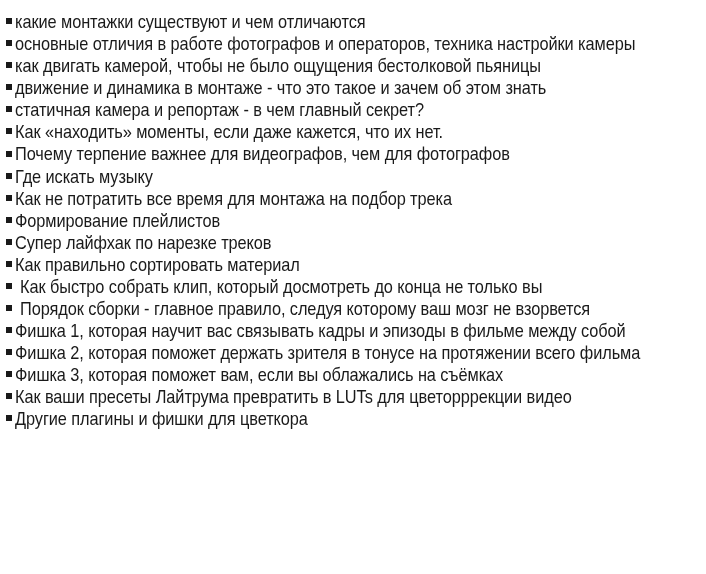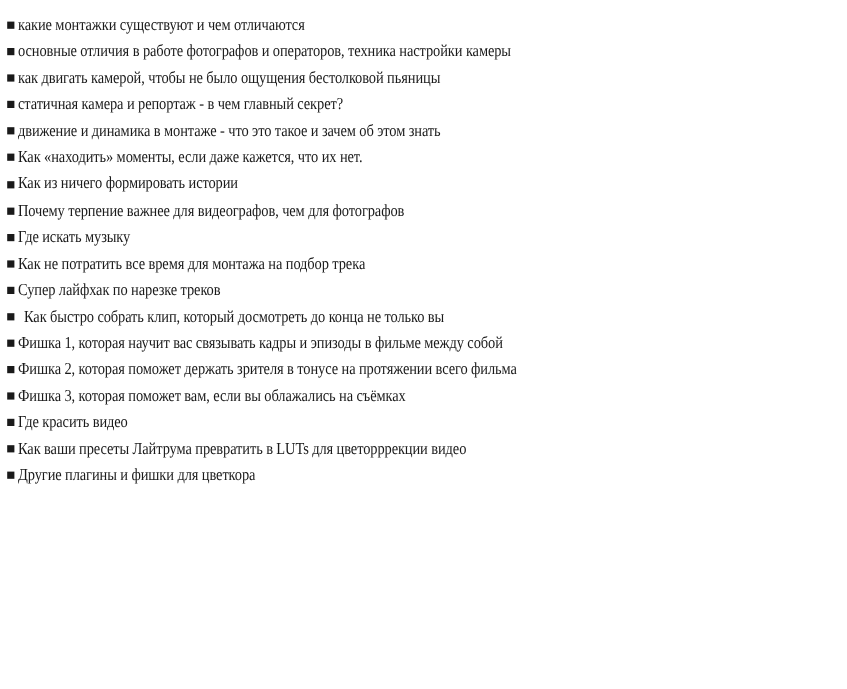--- a/index.html
+++ b/index.html
@@ -21,22 +21,22 @@
     }
     ul.topics {
       list-style: none;
       margin: 0;
       padding: 0;
     }
     ul.topics li {
       height: 22.08px;
       line-height: 22.08px;
       white-space: nowrap;
-      font-family: Liberation Serif, serif;
-      font-size: 14px;
+      font-family: Liberation Sans, sans-serif;
+      font-size: 19px;
       color: #1a1a1a;
       letter-spacing: -0.1px;
       transform-origin: left center;
       display: flex;
       align-items: center;
     }
     .bullet {
       display: inline-block;
       width: 6px;
       height: 6px;
@@ -67,72 +67,76 @@
     <li>
         <span class="bullet"></span>
         <span class="text">основные отличия в работе фотографов и операторов, техника настройки камеры</span>
       </li>
     <li>
         <span class="bullet"></span>
         <span class="text">как двигать камерой, чтобы не было ощущения бестолковой пьяницы</span>
       </li>
     <li>
         <span class="bullet"></span>
+        <span class="text">движение и динамика в монтаже - что это такое и зачем об этом знать</span>
+      </li>
+    <li>
+        <span class="bullet"></span>
         <span class="text">статичная камера и репортаж - в чем главный секрет?</span>
       </li>
     <li>
         <span class="bullet"></span>
-        <span class="text">движение и динамика в монтаже - что это такое и зачем об этом знать</span>
-      </li>
-    <li>
-        <span class="bullet"></span>
         <span class="text">Как «находить» моменты, если даже кажется, что их нет.</span>
-      </li>
-    <li>
-        <span class="bullet"></span>
-        <span class="text">Как из ничего формировать истории</span>
       </li>
     <li>
         <span class="bullet"></span>
         <span class="text">Почему терпение важнее для видеографов, чем для фотографов</span>
       </li>
     <li>
         <span class="bullet"></span>
         <span class="text">Где искать музыку</span>
       </li>
     <li>
         <span class="bullet"></span>
         <span class="text">Как не потратить все время для монтажа на подбор трека</span>
       </li>
     <li>
         <span class="bullet"></span>
+        <span class="text">Формирование плейлистов</span>
+      </li>
+    <li>
+        <span class="bullet"></span>
         <span class="text">Супер лайфхак по нарезке треков</span>
+      </li>
+    <li>
+        <span class="bullet"></span>
+        <span class="text">Как правильно сортировать материал</span>
       </li>
     <li>
         <span class="bullet spaced"></span>
         <span class="text">Как быстро собрать клип, который досмотреть до конца не только вы</span>
+      </li>
+    <li>
+        <span class="bullet spaced"></span>
+        <span class="text">Порядок сборки - главное правило, следуя которому ваш мозг не взорвется</span>
       </li>
     <li>
         <span class="bullet"></span>
         <span class="text">Фишка 1, которая научит вас связывать кадры и эпизоды в фильме между собой</span>
       </li>
     <li>
         <span class="bullet"></span>
         <span class="text">Фишка 2, которая поможет держать зрителя в тонусе на протяжении всего фильма</span>
       </li>
     <li>
         <span class="bullet"></span>
         <span class="text">Фишка 3, которая поможет вам, если вы облажались на съёмках</span>
       </li>
     <li>
         <span class="bullet"></span>
-        <span class="text">Где красить видео</span>
-      </li>
-    <li>
-        <span class="bullet"></span>
         <span class="text">Как ваши пресеты Лайтрума превратить в LUTs для цветорррекции видео</span>
       </li>
     <li>
         <span class="bullet"></span>
         <span class="text">Другие плагины и фишки для цветкора</span>
       </li>
   </ul>
 </div>
 
 </body></html>

